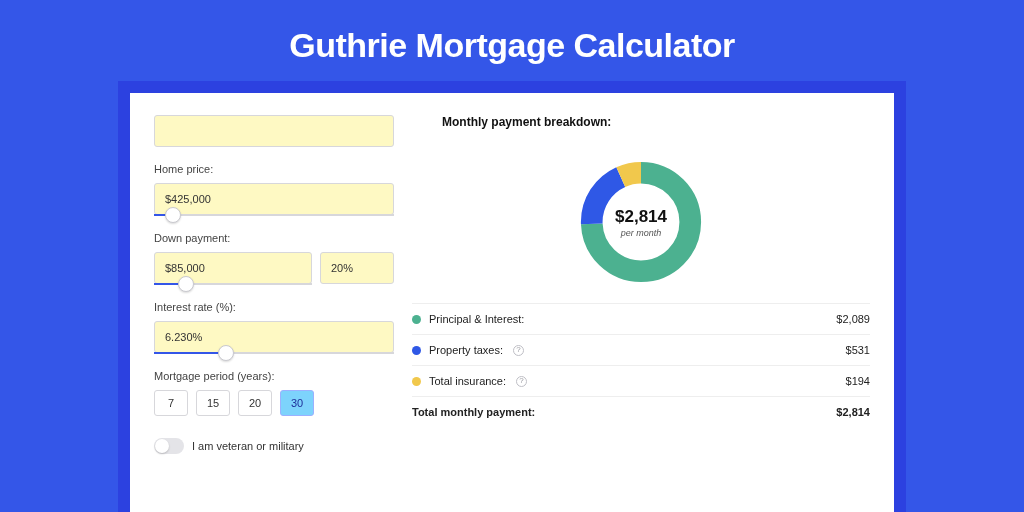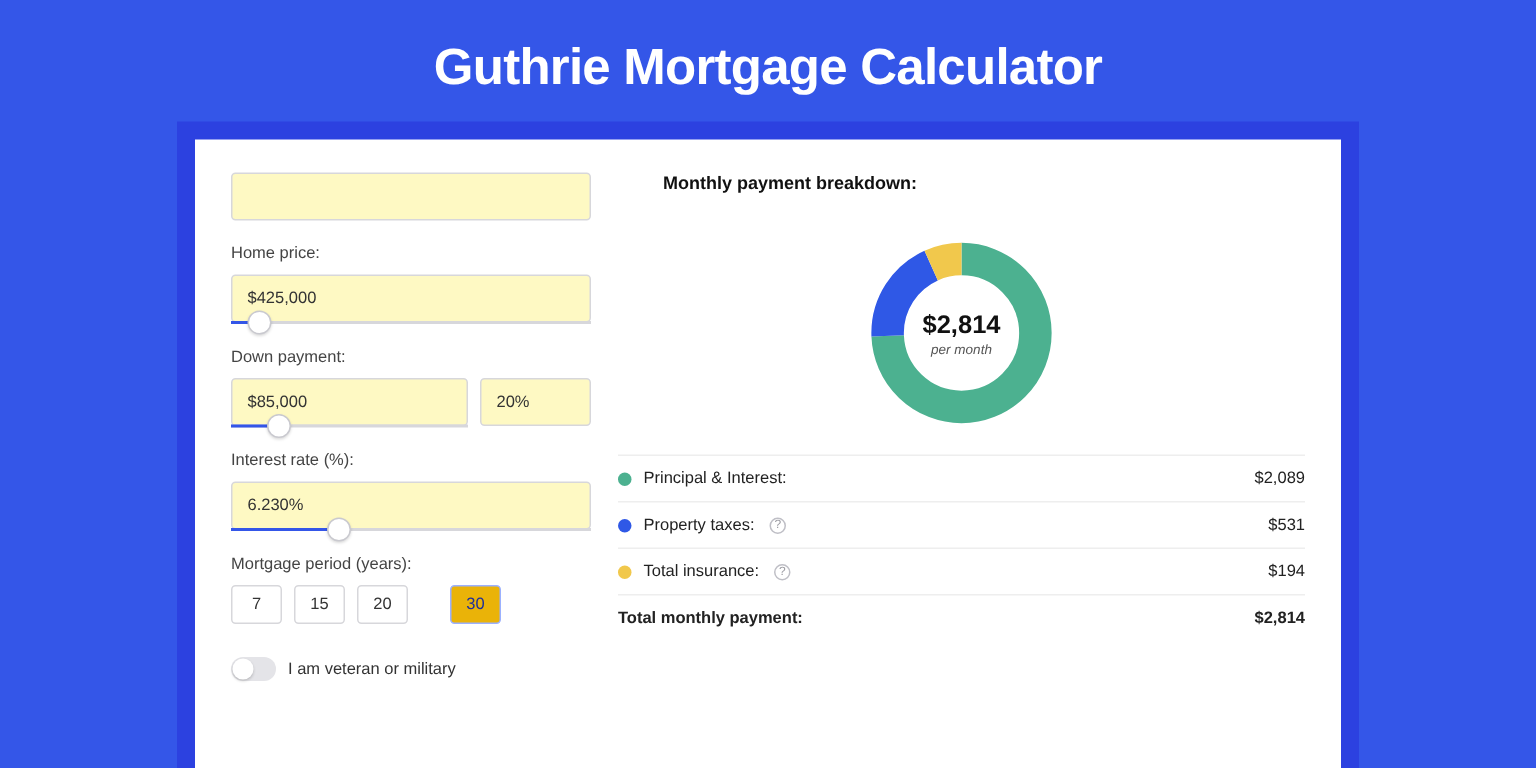--- a/index.html
+++ b/index.html
@@ -77,25 +77,24 @@
     width: 34px; height: 26px;
     border: 1px solid #d7d7db;
     border-radius: 3px;
     background: #fff;
     font-size: 11px;
     color: #333;
     display: flex; align-items: center; justify-content: center;
     cursor: pointer;
   }
   .period-btn.selected {
-    background: #eab308;
+    background: #7dd3fc;
     border-color: #9bb1ff;
     color: #1e2f99;
     font-weight: 400;
-    margin-left: 20px;
   }
   .toggle-row { display: flex; align-items: center; gap: 8px; margin-top: 22px; }
   .toggle {
     width: 30px; height: 16px;
     border-radius: 10px;
     background: #e4e4e8;
     position: relative;
     cursor: pointer;
   }
   .toggle::after {

